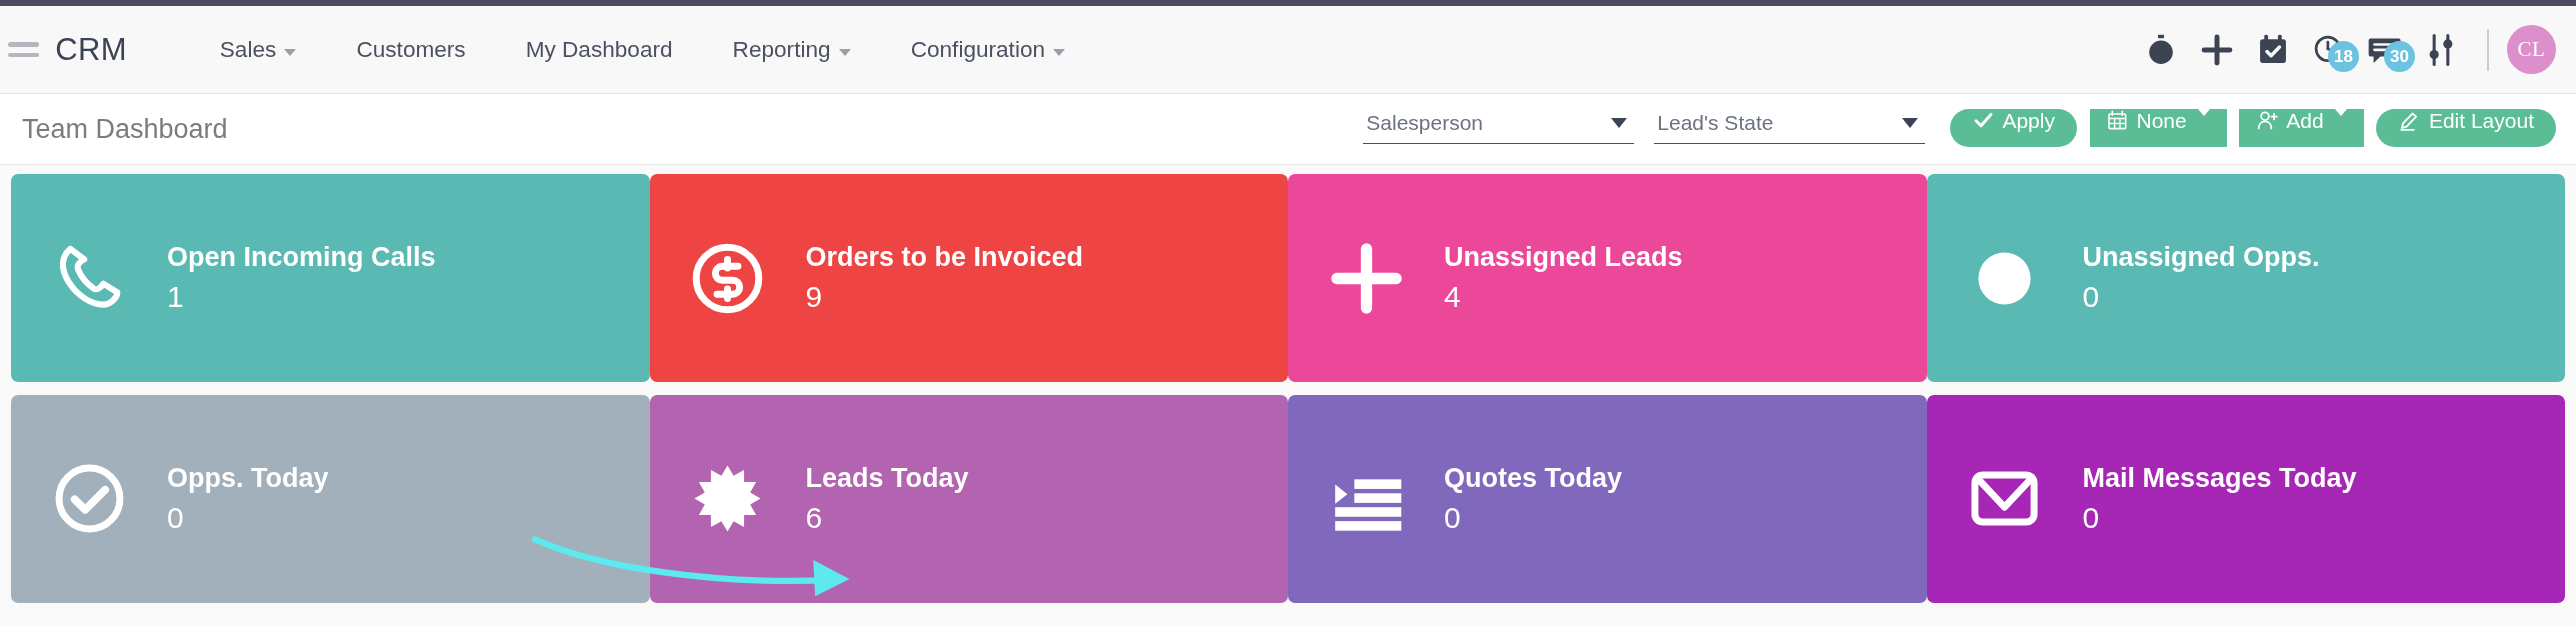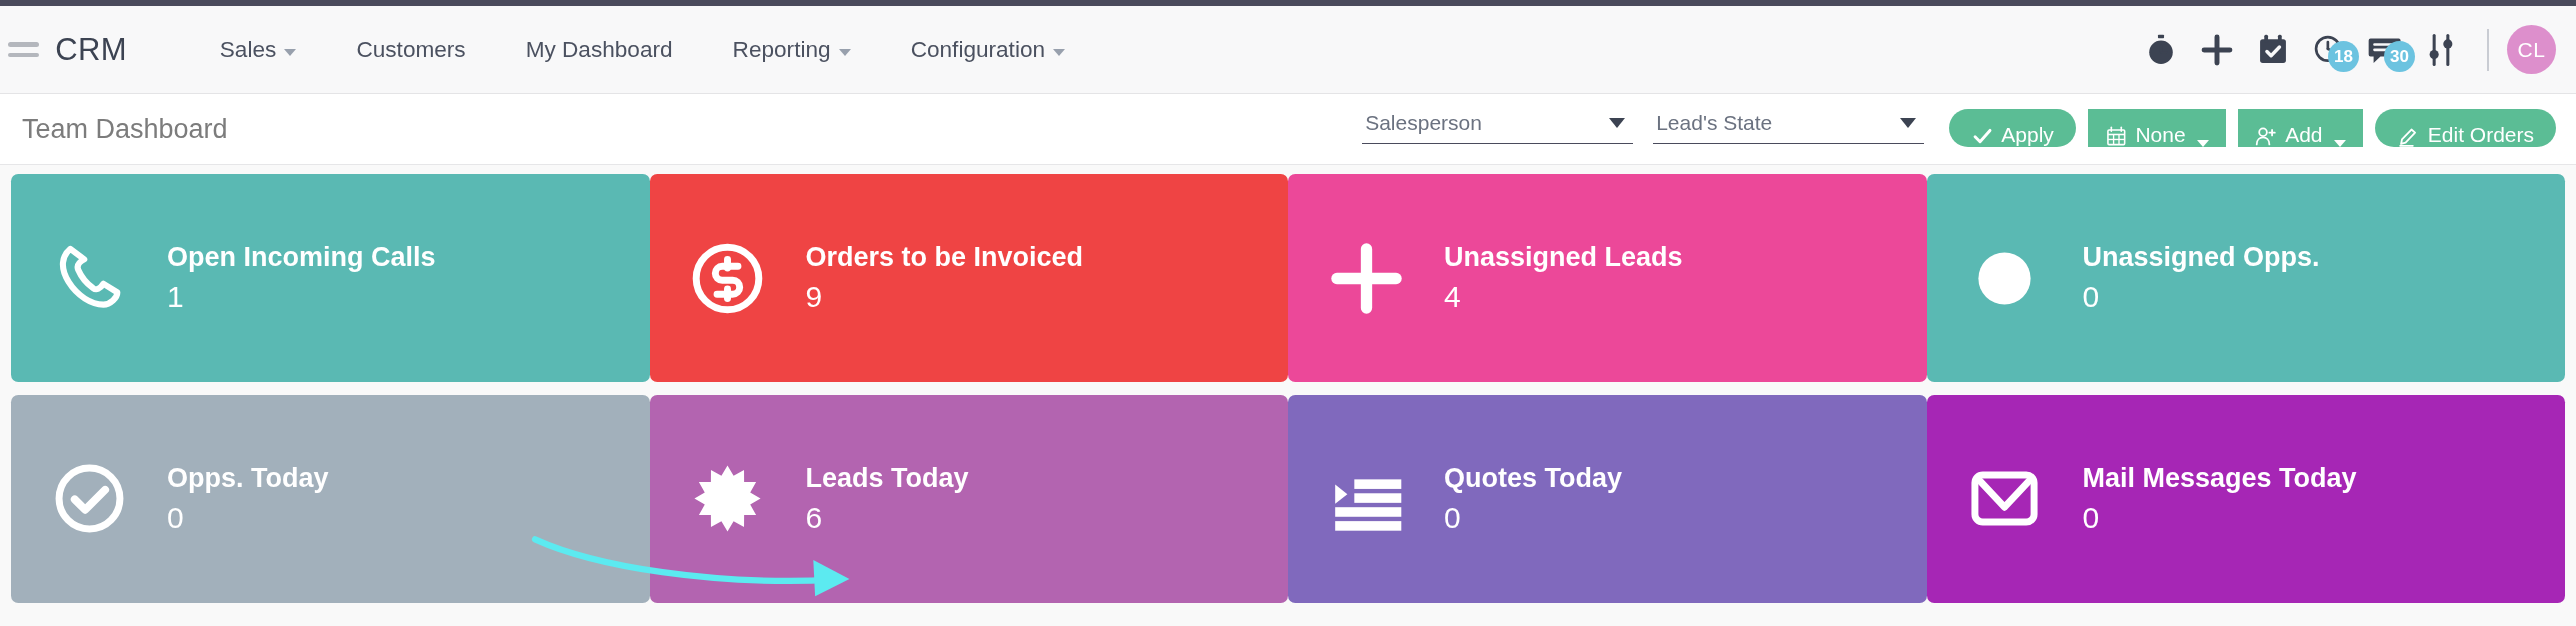--- a/index.html
+++ b/index.html
@@ -26,35 +26,35 @@
   .nav-right{margin-left:auto;display:flex;align-items:center;gap:0;}
   .nav-ico{width:56px;height:56px;display:flex;align-items:center;justify-content:center;
     position:relative;cursor:pointer;color:#3c4352;}
   .nav-ico svg{display:block;}
   .badge{position:absolute;right:-1.8px;bottom:5.4px;min-width:31px;height:31px;
     border-radius:15.4px;background:#6cc3e0;color:#fff;font-size:17px;
     display:flex;align-items:center;justify-content:center;padding:0 4.5px;font-weight:bold;}
   .vdiv{width:1.8px;height:42px;background:#c9ccd3;margin:0 18px;}
   .avatar{width:49px;height:49px;border-radius:50%;background:#dd8fcc;color:#fff;
     font-size:21px;display:flex;align-items:center;justify-content:center;
-    letter-spacing:0.5px;cursor:pointer;}
+    letter-spacing:0.5px;cursor:pointer;font-family:Liberation Serif, serif;}
 
   
   .ctrl{height:71px;background:#fff;border-bottom:0.9px solid #e6e6e8;
     display:flex;align-items:center;padding:0 20px 0 22px;position:relative;}
   .pagetitle{font-size:27px;color:#7c7c7c;}
   .filters{margin-left:auto;display:flex;align-items:flex-end;gap:20px;padding-bottom:3.6px;}
   .sel{width:271px;border-bottom:1.8px solid #4a4b5c;display:flex;align-items:center;
     justify-content:space-between;padding:0 7.2px 7.2px 3.6px;cursor:pointer;}
   .sel span{font-size:21px;color:#6b7280;}
   .chev{width:0;height:0;border-left:8.1px solid transparent;border-right:8.1px solid transparent;
     border-top:10px solid #3c4352;}
   .btns{display:flex;align-items:center;gap:12.6px;margin-left:25px;padding-bottom:1.8px;}
   .btn{background:#5bbd95;color:#fff;font-size:21px;height:38px;display:flex;
-    align-items:flex-end;gap:8.1px;padding:0 16.3px;cursor:pointer;white-space:nowrap;}
+    align-items:flex-start;gap:8.1px;padding:0 16.3px;cursor:pointer;white-space:nowrap;}
   .btn.round{border-radius:19px;padding:0 22px;}
   .btn svg{display:block;}
   .btn .bcaret{width:0;height:0;border-left:6.3px solid transparent;border-right:6.3px solid transparent;
     border-top:7.2px solid #fff;margin-left:3.6px;}
 
   
   .board{padding:9px 11px 0 11px;}
   .row{display:flex;gap:0;margin-bottom:12.6px;}
   .card{flex:1;height:208px;border-radius:7.2px;display:flex;align-items:center;
     padding:0 31px;gap:31px;cursor:pointer;overflow:hidden;position:relative;}
@@ -199,21 +199,21 @@
           <span>Add</span>
           <i class="bcaret"></i>
         </div>
         <div class="btn round" style="background: rgb(91, 189, 149);">
           <span style="display: flex; color: rgb(255, 255, 255);">
             <svg width="22.6" height="22.6" viewBox="0 0 100 100" fill="none">
               <path d="M22 64 L64 20 L80 34 L38 78 L18 84 Z" stroke="currentColor" stroke-width="8" stroke-linejoin="round" fill="none"></path>
         <line x1="14" y1="92" x2="70" y2="92" stroke="currentColor" stroke-width="8" stroke-linecap="round"></line>
             </svg>
           </span>
-          <span>Edit Orders</span>
+          <span>Edit Layout</span>
         </div>
       </div>
   </div>
 
   <div class="board">
     <div class="row" id="row1">
         <div class="card" style="background: rgb(90, 185, 179);">
           <div class="ico">
             <svg width="87" height="87" viewBox="0 0 100 100" fill="none">
               <path d="M28 16 C18 24 16 38 26 54 C36 70 52 80 66 80 C74 80 82 72 82 66 L66 56 C62 62 58 64 54 61 C47 56 40 47 37 40 C35 35 38 31 44 28 Z" stroke="currentColor" stroke-width="7" stroke-linejoin="round" fill="none"></path>

